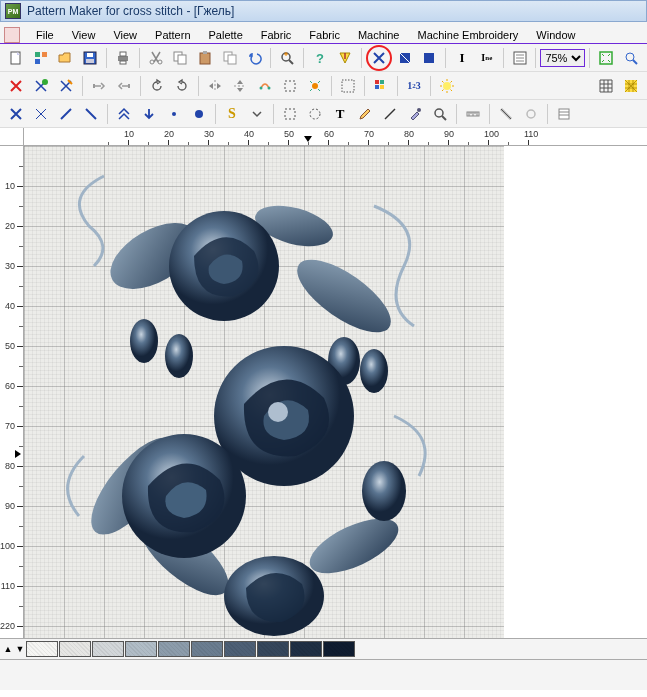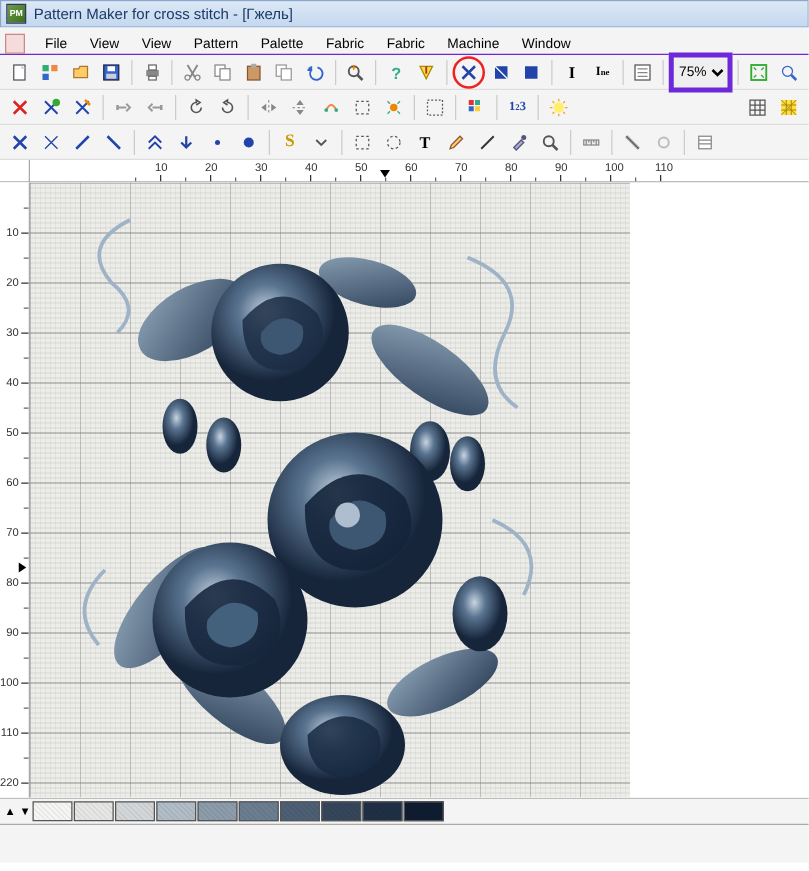--- a/index.html
+++ b/index.html
@@ -11,21 +11,21 @@
   
   .menubar { background: #f4f4f4; height: 22px; display: flex; align-items: flex-end; padding: 0 4px; gap: 2px; border-bottom: 1px solid #6d28d9; }
   .menubar .doc-icon { width: 16px; height: 16px; background: #f5dcdc; border: 1px solid #c88; margin-right: 6px; }
   .menubar span { padding: 2px 8px; cursor: default; }
   
   .toolbar { background: #f4f4f4; height: 28px; display: flex; align-items: center; padding: 0 4px; gap: 1px; border-bottom: 1px solid #ddd; }
   .tb-btn { width: 24px; height: 24px; display: flex; align-items: center; justify-content: center; cursor: pointer; border: 1px solid transparent; }
   .tb-sep { width: 1px; height: 20px; background: #ccc; margin: 0 3px; }
   .tb-btn svg { width: 16px; height: 16px; }
   .tb-btn.text { font-family: 'Times New Roman', serif; font-size: 13px; font-weight: bold; }
-  .zoom-select { height: 32px; font-size: 11px; border: 4px solid #6d28d9; }
+  .zoom-select { height: 18px; font-size: 11px; border: 1px solid #6d28d9; }
   .circled { width: 26px; height: 26px; border: 2px solid #e22; border-radius: 50%; display: flex; align-items: center; justify-content: center; }
   
   .workspace { display: flex; height: 492px; background: #fff; }
   .ruler-corner { width: 24px; height: 18px; background: #fff; border-right: 1px solid #aaa; border-bottom: 1px solid #aaa; }
   .ruler-top { height: 18px; background: #fff; border-bottom: 1px solid #aaa; position: relative; font-size: 9px; color: #333; display: flex; align-items: center; overflow: hidden; }
   .ruler-top .tick { position: absolute; top: 0; }
   .ruler-top .tick.major::before { content:''; position:absolute; left:0; top:12px; width:1px; height:6px; background:#333; }
   .ruler-top .tick.minor::before { content:''; position:absolute; left:0; top:14px; width:1px; height:4px; background:#666; }
   .ruler-top .tick.major span { position: absolute; left: -4px; top: 1px; }
   .ruler-top .marker { position:absolute; top:8px; width:0; height:0; border-left:4px solid transparent; border-right:4px solid transparent; border-top:6px solid #000; }
@@ -66,20 +66,21 @@
 <div class="menubar">
   <div class="doc-icon"></div>
   <span>File</span>
   <span>View</span>
   <span>View</span>
   <span>Pattern</span>
   <span>Palette</span>
   <span>Fabric</span>
   <span>Fabric</span>
   <span>Machine</span>
+  <span>Machine Embroidery</span>
   <span>Window</span>
 </div>
 
 <div class="toolbar">
   <div class="tb-btn">
       <svg viewBox="0 0 16 16">
         <rect x="3" y="2" width="9" height="12" fill="#fff" stroke="#555"></rect>
         <path d="M9 2 L12 5 L9 5 Z" fill="#cce"></path>
       </svg>
     </div>

